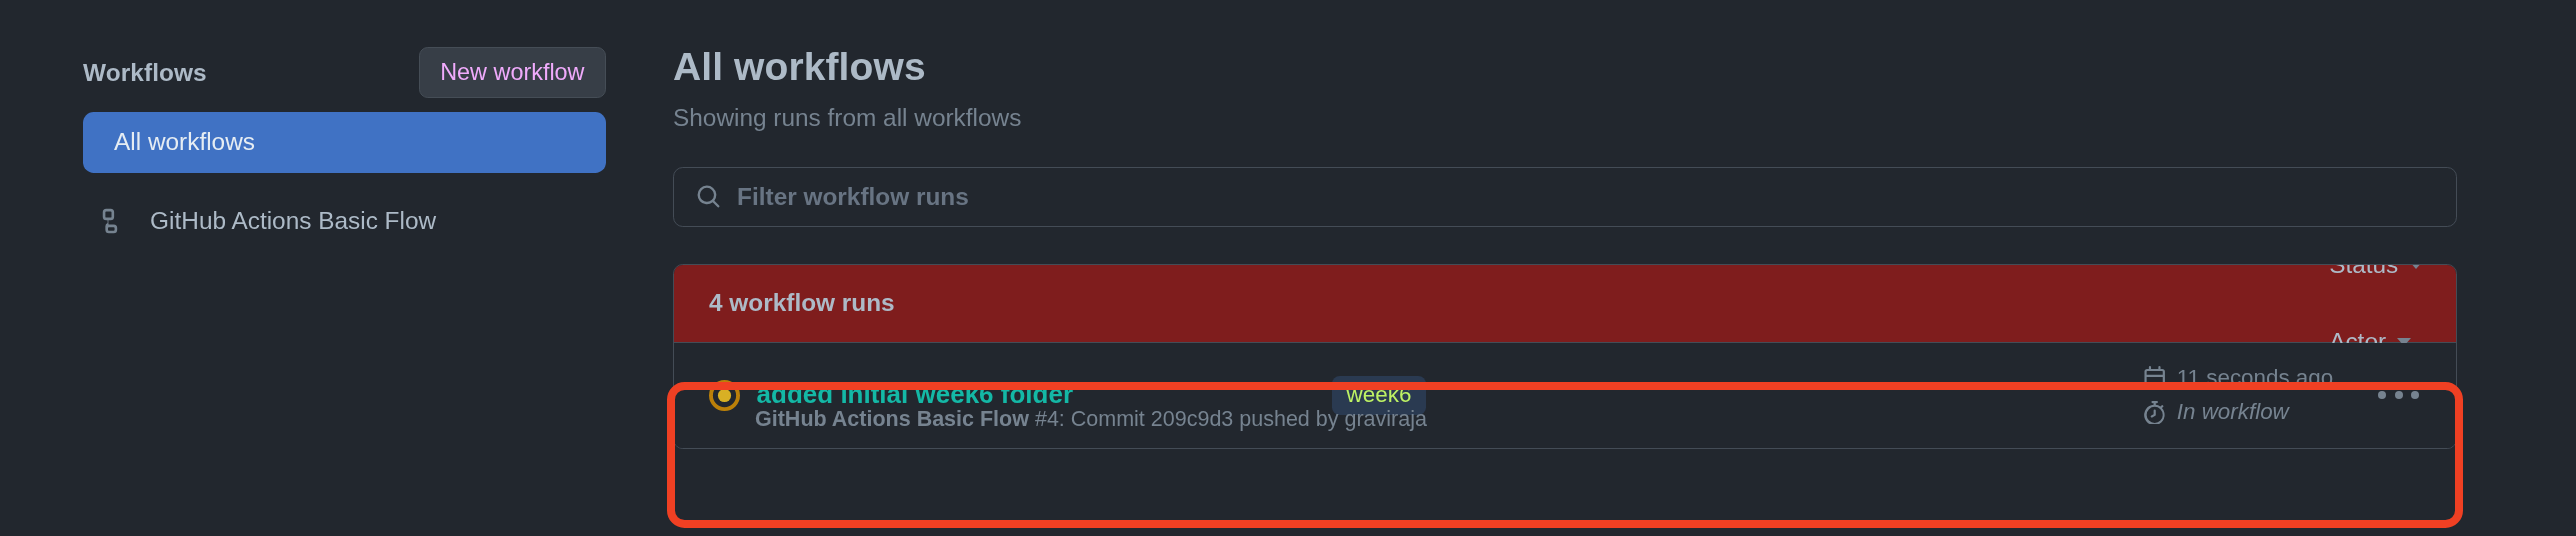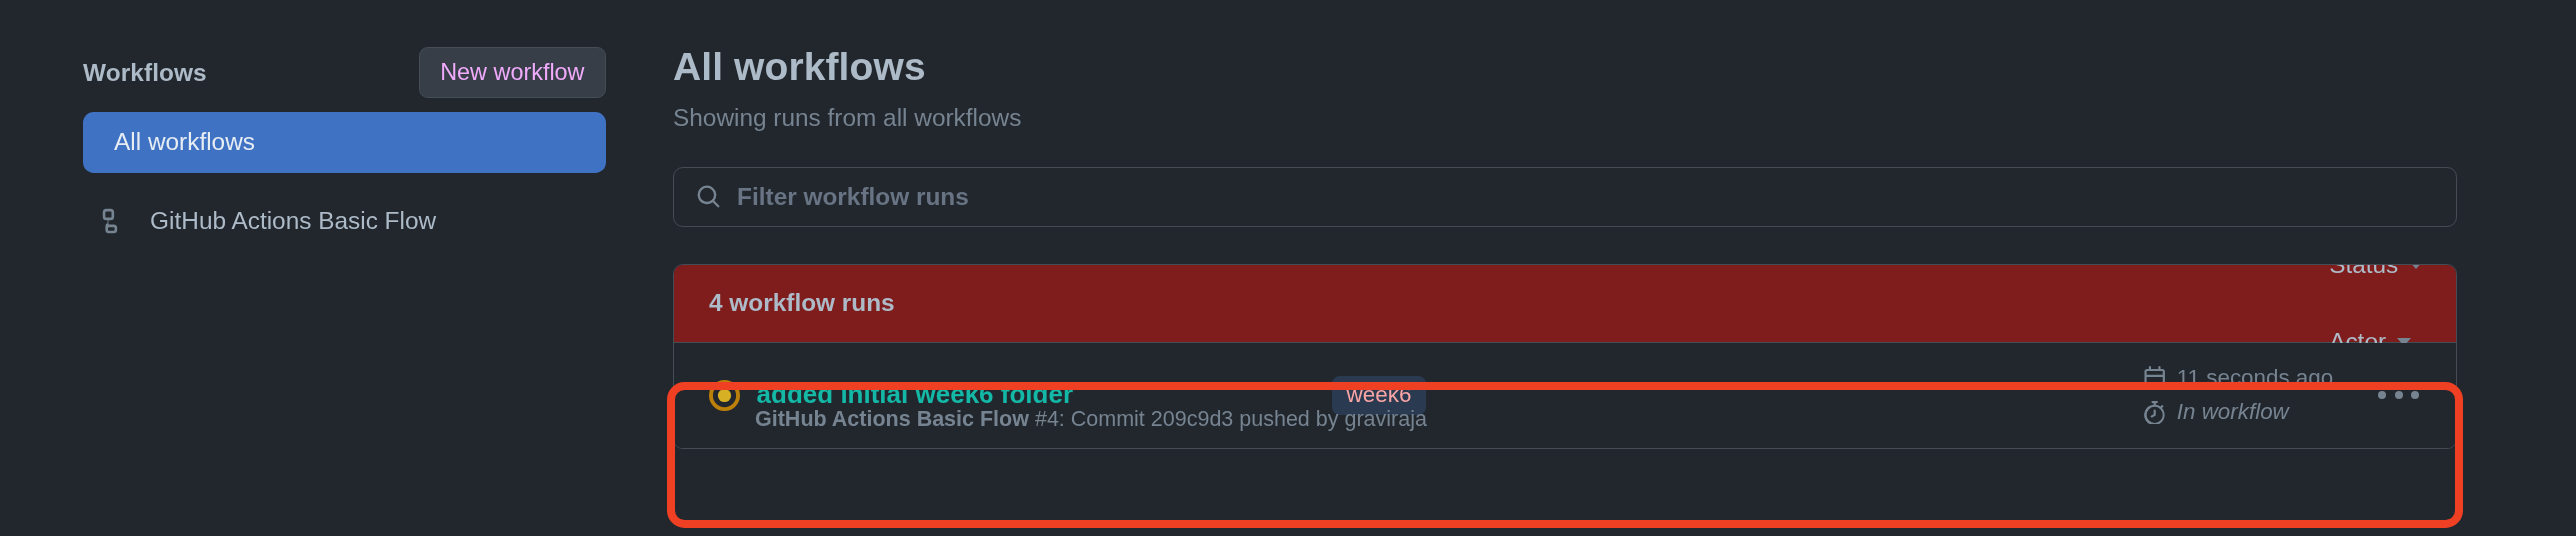--- a/index.html
+++ b/index.html
@@ -253,21 +253,21 @@
     padding-left: 259px;
   }
 
   .branch-badge {
     display: inline-flex;
     align-items: center;
     height: 39px;
     padding: 0 14.6px;
     border-radius: 7.8px;
     background: #2a3a51;
-    color: #fca5a5;
+    color: #bef264;
     font-size: 22.4px;
     cursor: pointer;
     white-space: nowrap;
   }
 
   .run-meta {
     flex: 0 0 auto;
     display: flex;
     flex-direction: column;
     gap: 8.8px;

